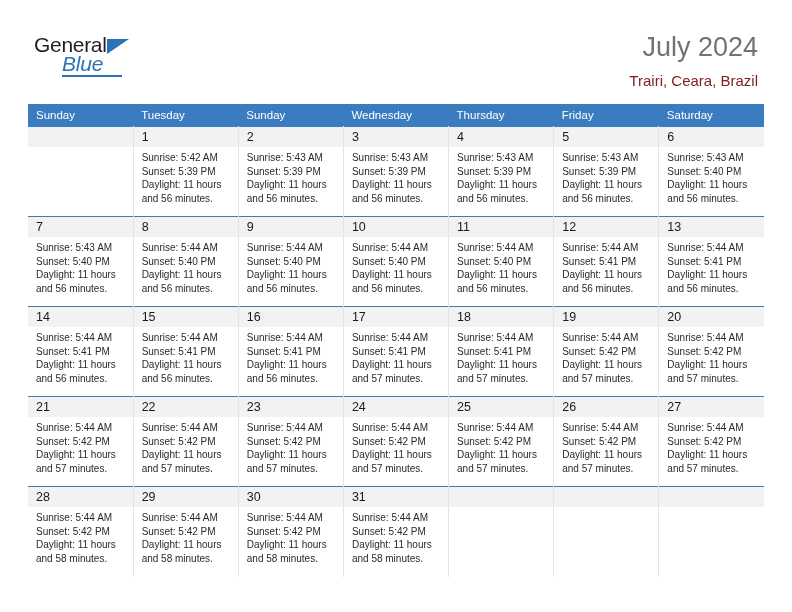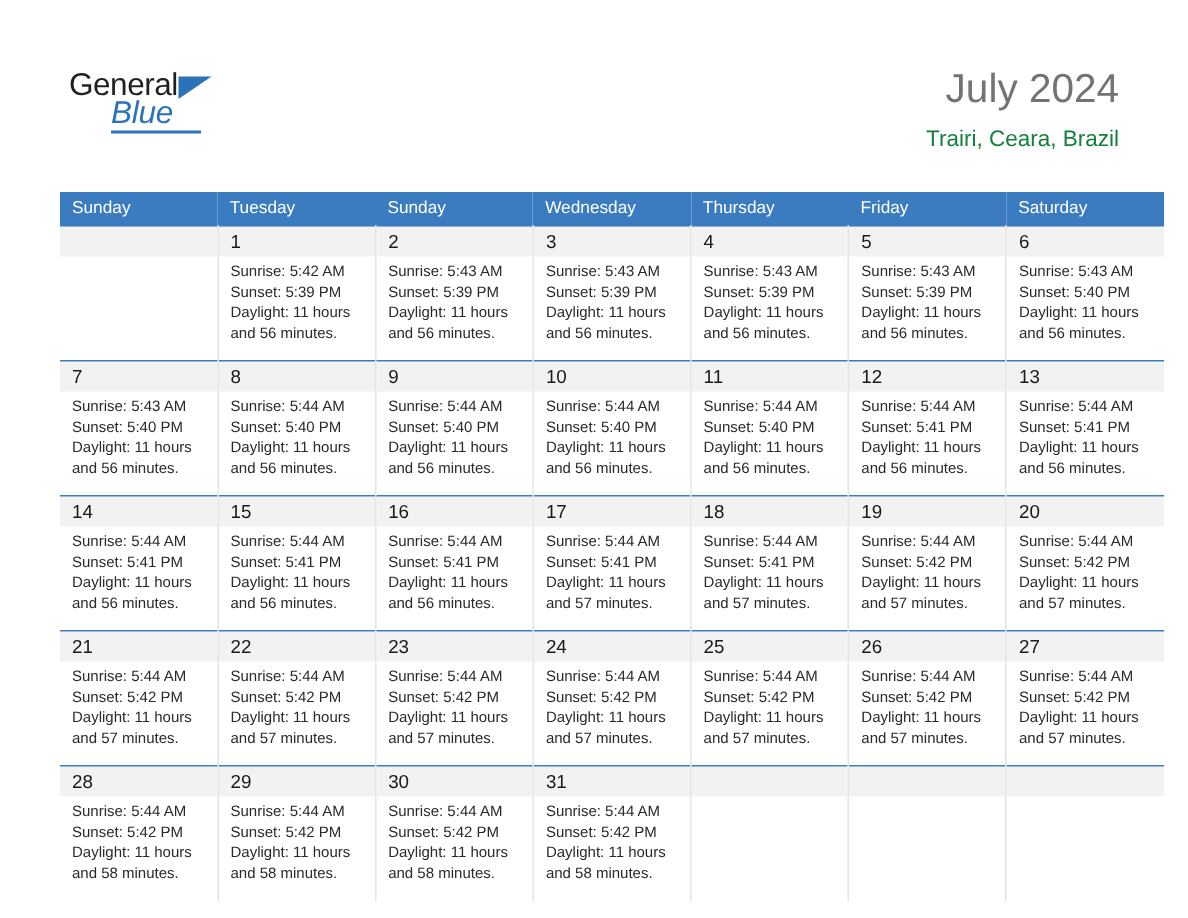--- a/index.html
+++ b/index.html
@@ -6,21 +6,21 @@
   html, body {
     margin: 0; padding: 0;
     width: 792px; height: 612px;
     background: #ffffff;
     font-family: "Liberation Sans", sans-serif;
     -webkit-font-smoothing: antialiased;
   }
   .page {
     position: relative;
     width: 792px; height: 612px;
-    padding: 12px;
+    padding: 0;
   }
 
   
   .top {
     display: flex;
     align-items: flex-start;
     justify-content: space-between;
     padding: 30px 34px 0 34px;
     height: 104px;
   }
@@ -68,29 +68,29 @@
 
   .titles { text-align: right; padding-top: 2px; }
   .cal-title {
     font-size: 27px;
     color: #737373;
     line-height: 1.15;
     font-weight: 400;
   }
   .cal-subtitle {
     font-size: 15px;
-    color: #15803d;
+    color: #7f1d1d;
     margin-top: 9px;
     line-height: 1.2;
     text-align: right;
   }
 
   
   .cal {
-    margin: 12px 28px;
+    margin: 0 28px;
     width: 736px;
     border-collapse: collapse;
     table-layout: fixed;
   }
   .cal th {
     background: #3b7cc0;
     color: #ffffff;
     font-size: 11.5px;
     font-weight: normal;
     text-align: left;

